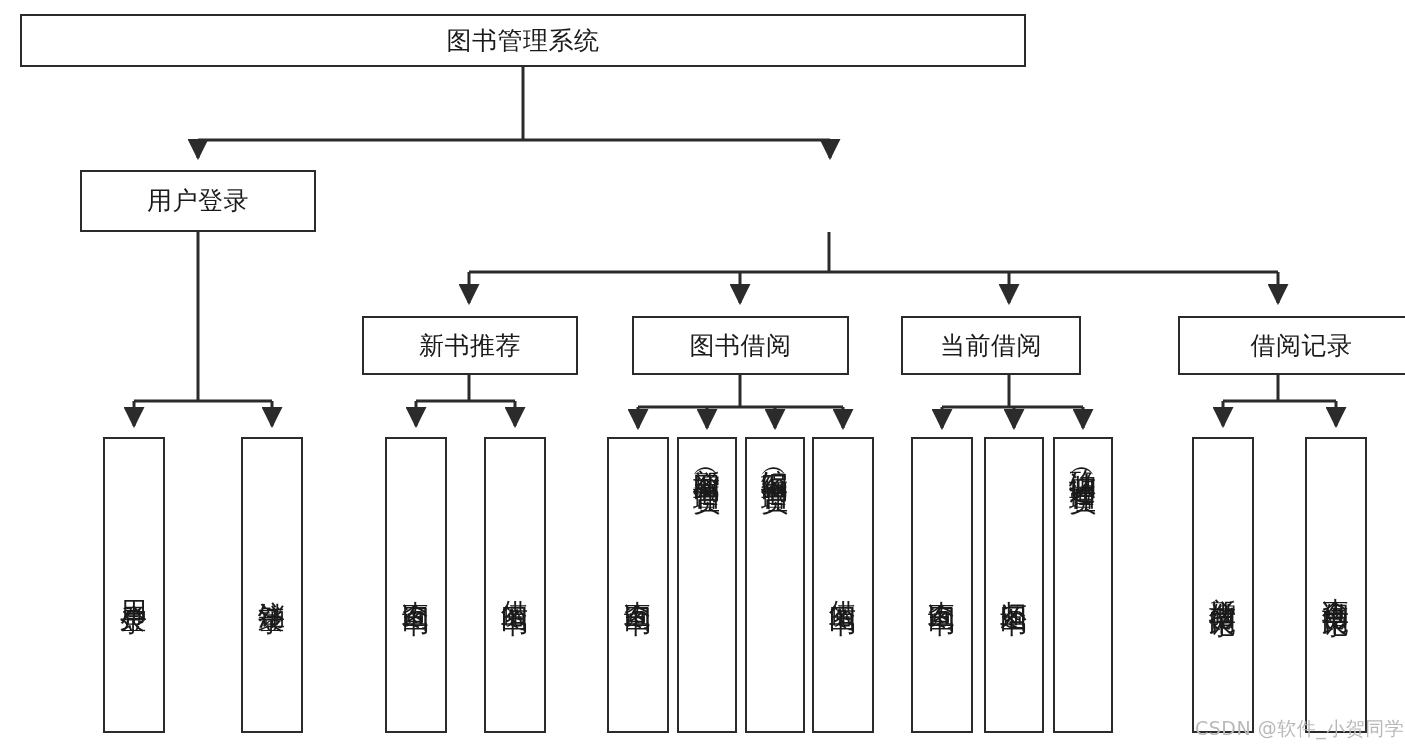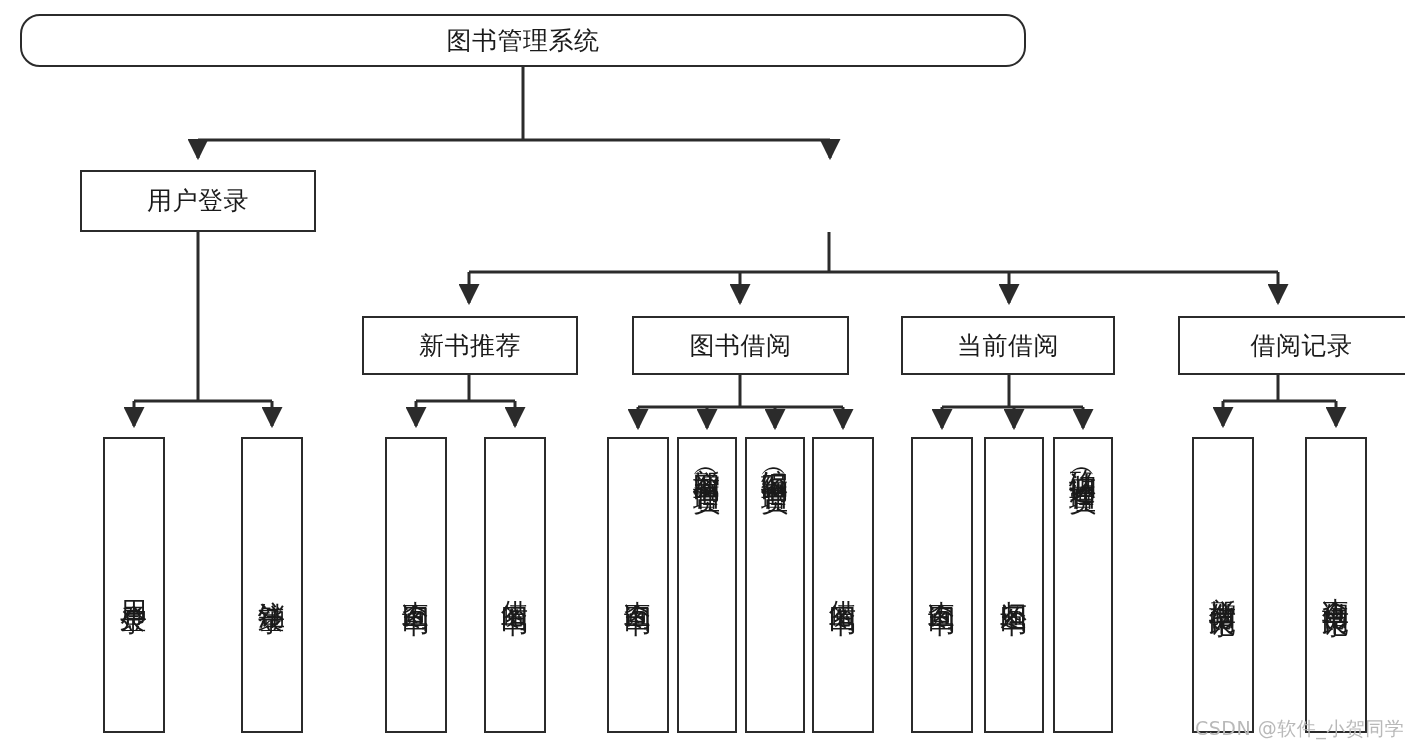--- a/index.html
+++ b/index.html
@@ -122,35 +122,35 @@
       <path d="M 1014 407 L 1014 428" marker-end="url(#arrow)"></path>
       <path d="M 1083 407 L 1083 428" marker-end="url(#arrow)"></path>
 
       <path d="M 1278 375 L 1278 401"></path>
       <path d="M 1223 401 L 1336 401"></path>
       <path d="M 1223 401 L 1223 426" marker-end="url(#arrow)"></path>
       <path d="M 1336 401 L 1336 426" marker-end="url(#arrow)"></path>
     </g>
   </svg>
 
-  <div class="node horiz" style="left:20px; top:14px; width:1006px; height:53px;border-radius:20px;">
+  <div class="node horiz" style="left:20px; top:14px; width:1006px; height:53px;">
     <span class="label">图书管理系统</span>
   </div>
 
   <div class="node horiz" style="left:80px; top:170px; width:236px; height:62px;">
     <span class="label">用户登录</span>
   </div>
 
   <div class="node horiz" style="left:632px; top:316px; width:217px; height:59px;">
     <span class="label">图书借阅</span>
   </div>
   <div class="node horiz" style="left:362px; top:316px; width:216px; height:59px;">
     <span class="label">新书推荐</span>
   </div>
-  <div class="node horiz" style="left:901px; top:316px; width:214px; height:59px;">
+  <div class="node horiz" style="left:901px; top:316px; width:180px; height:59px;">
     <span class="label">当前借阅</span>
   </div>
   <div class="node horiz" style="left:1178px; top:316px; width:247px; height:59px;">
     <span class="label">借阅记录</span>
   </div>
 
   <div class="node vert mid" style="left:103px; top:437px; width:62px; height:296px;">
     <span class="label">用户登录</span>
   </div>
   <div class="node vert mid" style="left:241px; top:437px; width:62px; height:296px;">

